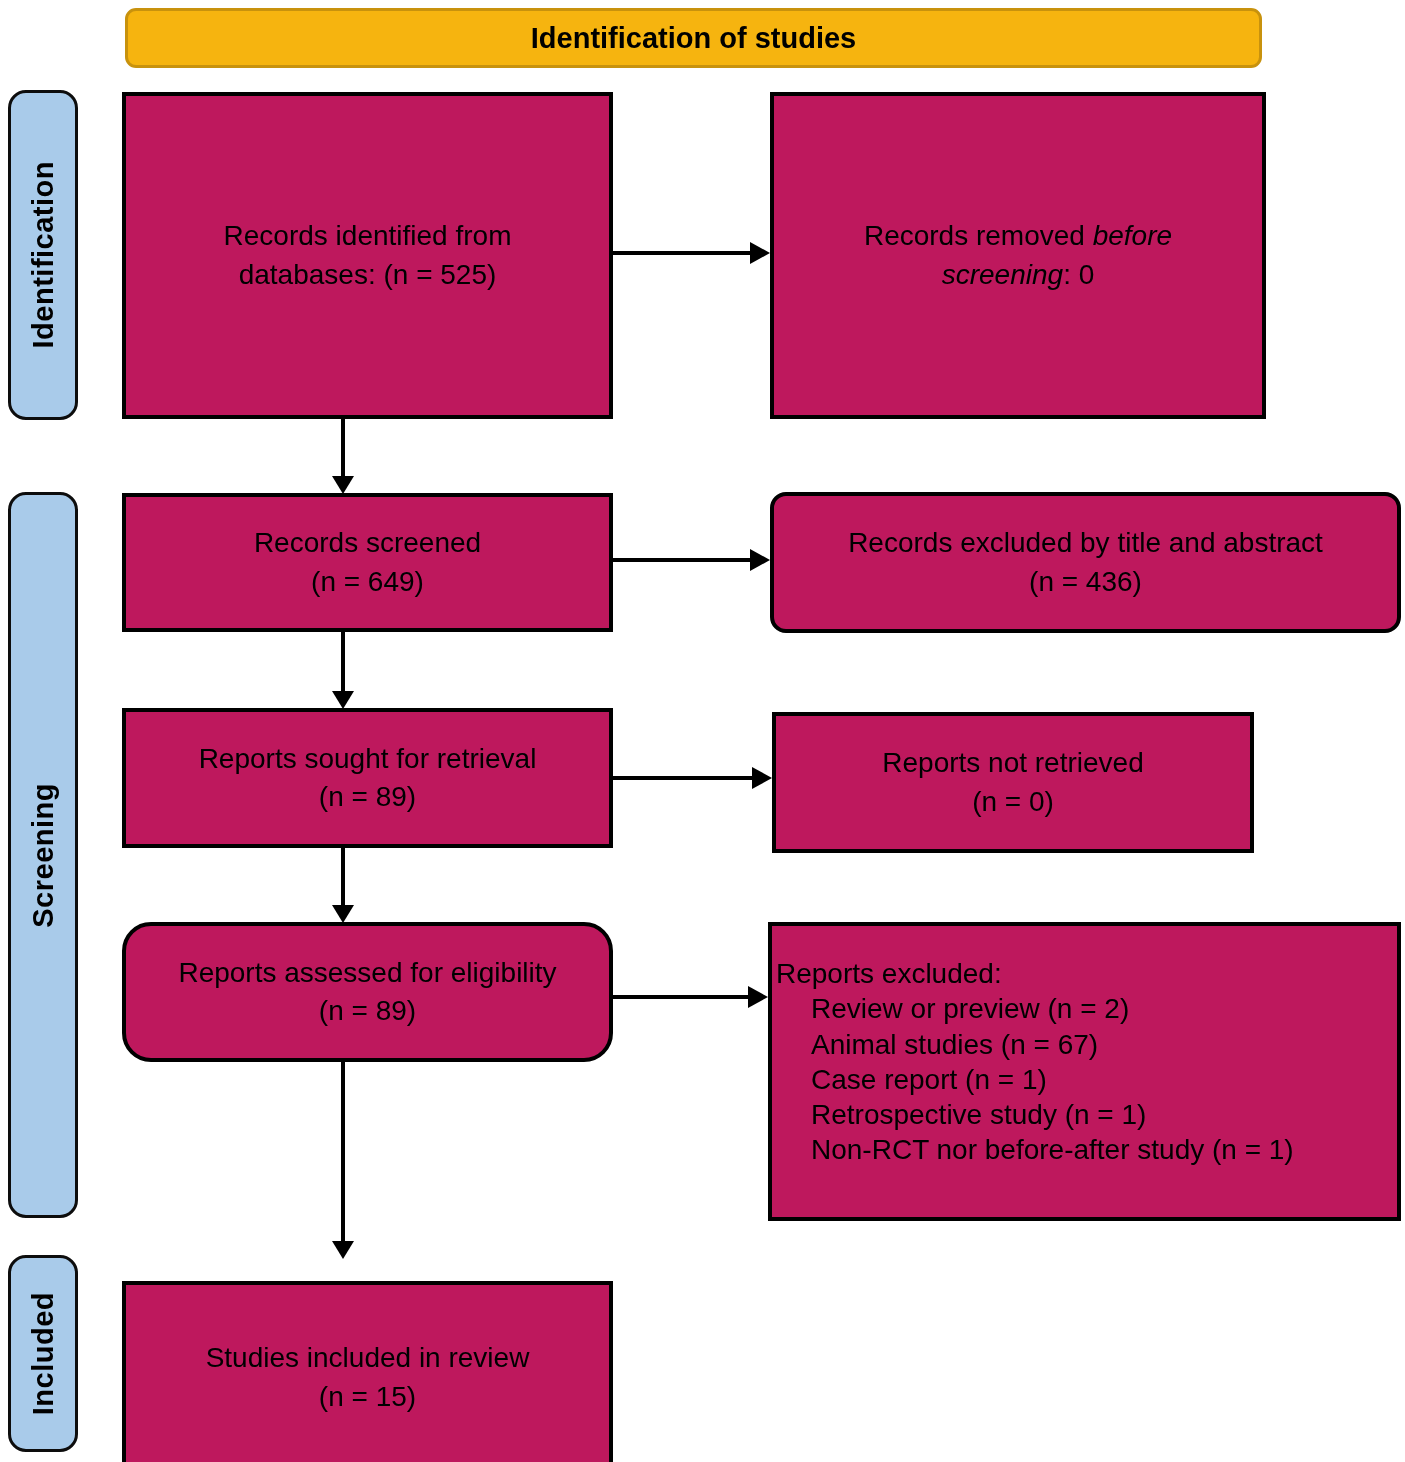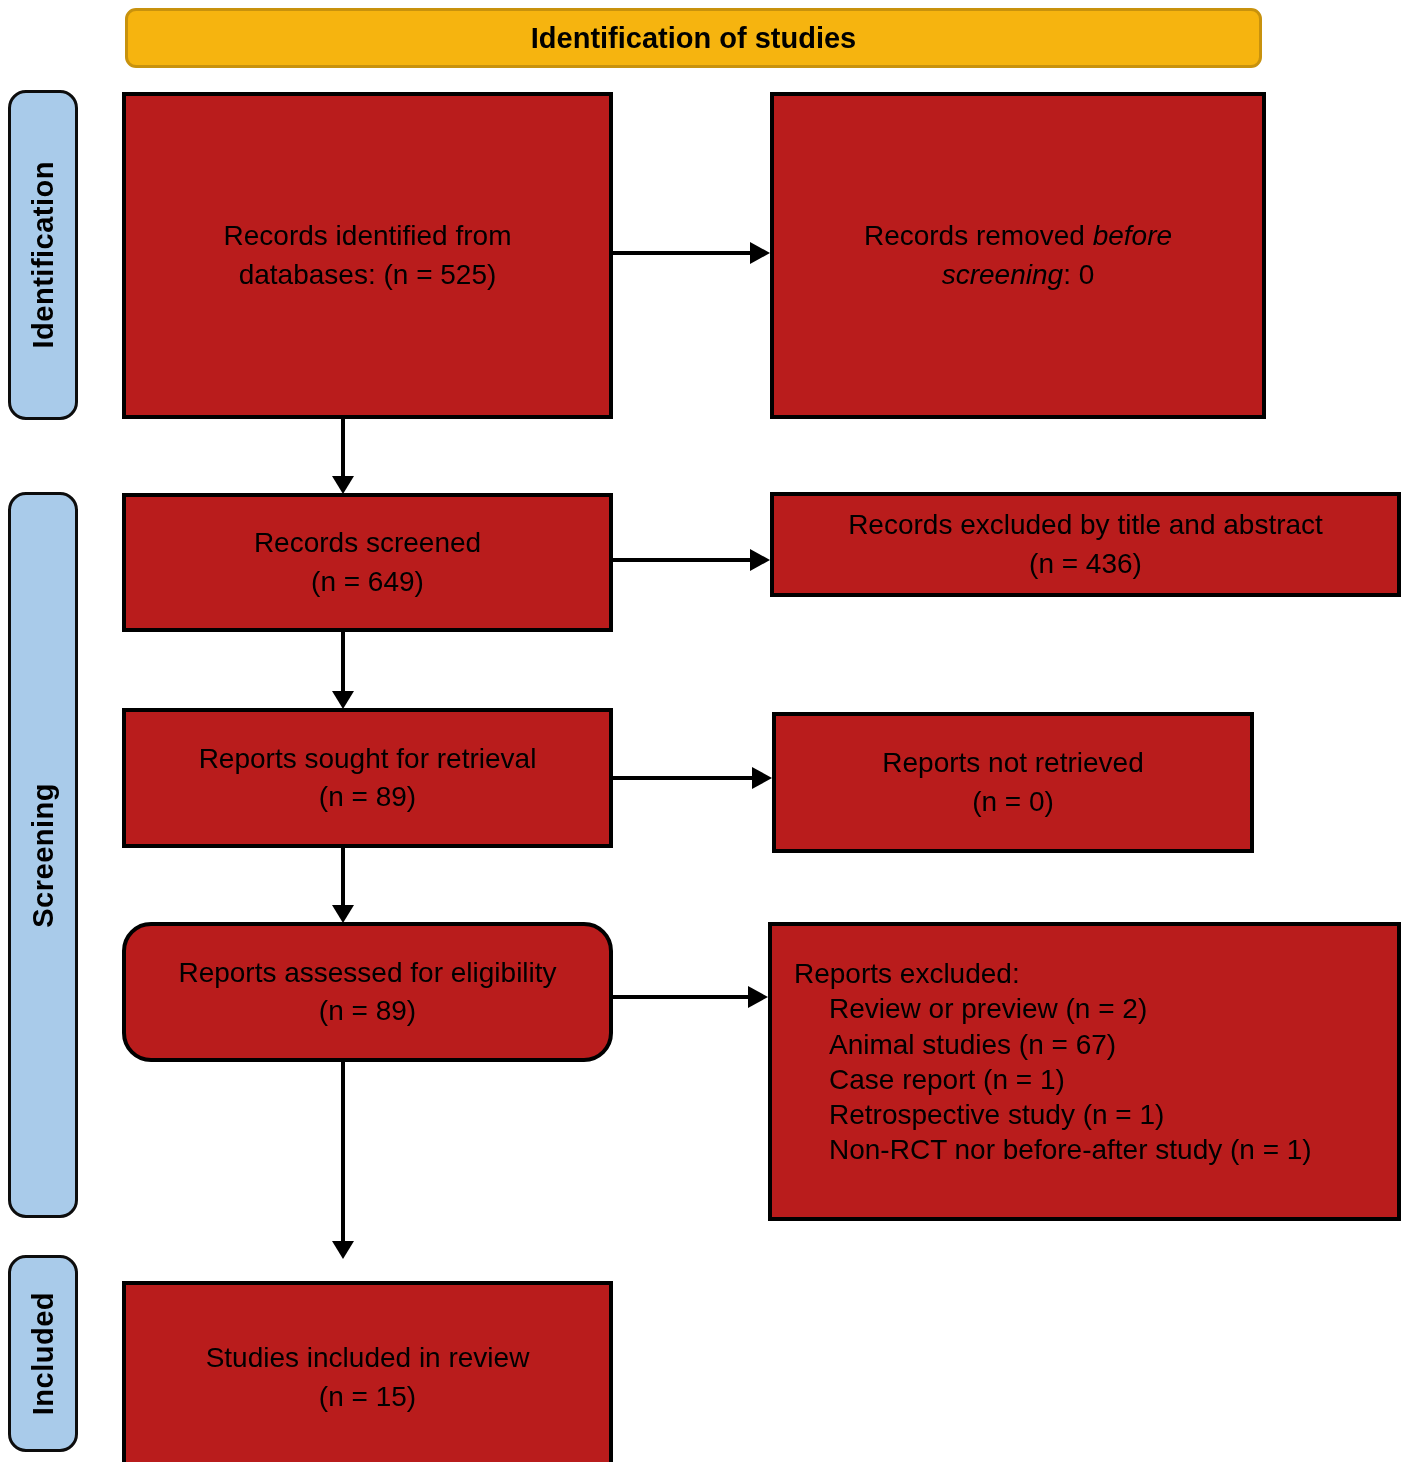--- a/index.html
+++ b/index.html
@@ -26,39 +26,39 @@
   }
   .stage span{
     writing-mode:vertical-rl;transform:rotate(180deg);
     font-size:29px;font-weight:bold;white-space:nowrap;letter-spacing:.5px;
   }
   .stage.ident{top:90px;height:330px;}
   .stage.screen{top:492px;height:726px;}
   .stage.incl{top:1255px;height:197px;}
   
   .fbox{
-    position:absolute;background:#b91c1c;border:4px solid #000;box-sizing:border-box;
+    position:absolute;background:#be185d;border:4px solid #000;box-sizing:border-box;
     display:flex;flex-direction:column;align-items:center;justify-content:center;
     font-size:28px;line-height:1.36;text-align:center;
   }
   .fbox p{margin:0;}
   .it{font-style:italic;}
   .l1{left:122px;top:92px;width:491px;height:327px;}
   .l2{left:122px;top:493px;width:491px;height:139px;}
   .l3{left:122px;top:708px;width:491px;height:140px;}
   .l4{left:122px;top:922px;width:491px;height:140px;border-radius:29px;}
   .l5{left:122px;top:1258px;width:491px;height:193px;margin-top:23px;}
   .r1{left:770px;top:92px;width:496px;height:327px;}
   .r1 .wrapbl{max-width:440px;}
-  .r2{left:770px;top:492px;width:631px;height:105px;}
+  .r2{left:770px;top:492px;width:631px;height:141px;border-radius:16px;}
   .r3{left:772px;top:712px;width:482px;height:141px;text-align:center;}
   .r4{
     left:768px;top:922px;width:633px;height:299px;
     align-items:flex-start;justify-content:flex-start;
-    text-align:left;padding:30px 10px 0 22px;line-height:1.26;
+    text-align:left;padding:30px 10px 0 4px;line-height:1.26;
   }
   .r4 .excl-item{padding-left:35px;}
   
   .arrow-h{position:absolute;height:4px;background:#000;}
   .arrow-h::after{
     content:'';position:absolute;right:-20px;top:50%;transform:translateY(-50%);
     border-left:20px solid #000;border-top:11px solid transparent;border-bottom:11px solid transparent;
     width:0;height:0;
   }
   .arrow-v{position:absolute;width:4px;background:#000;}

